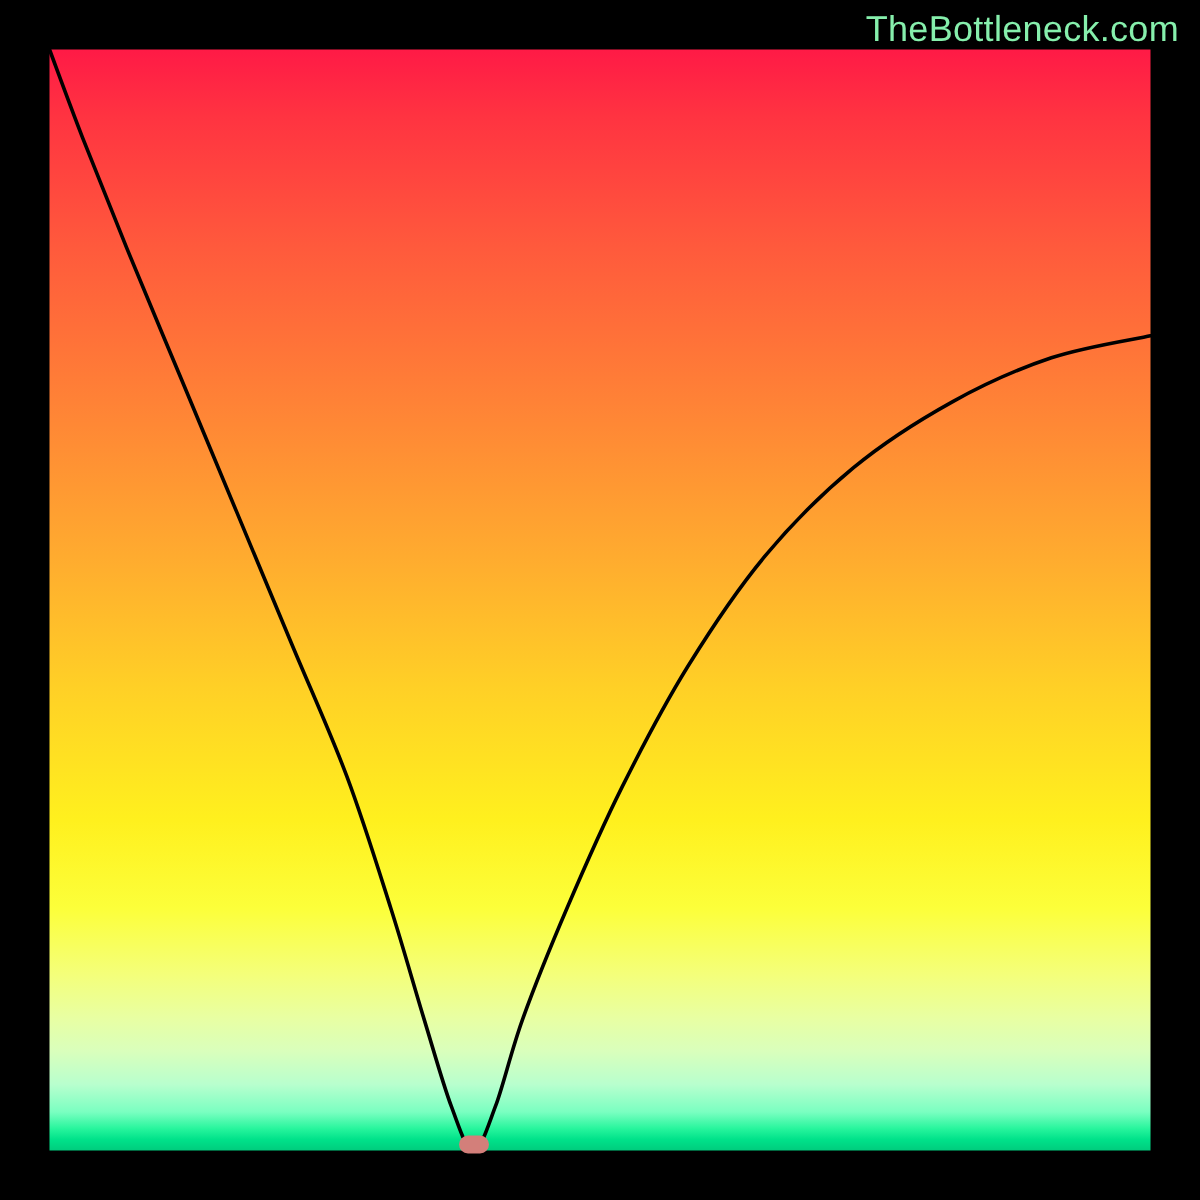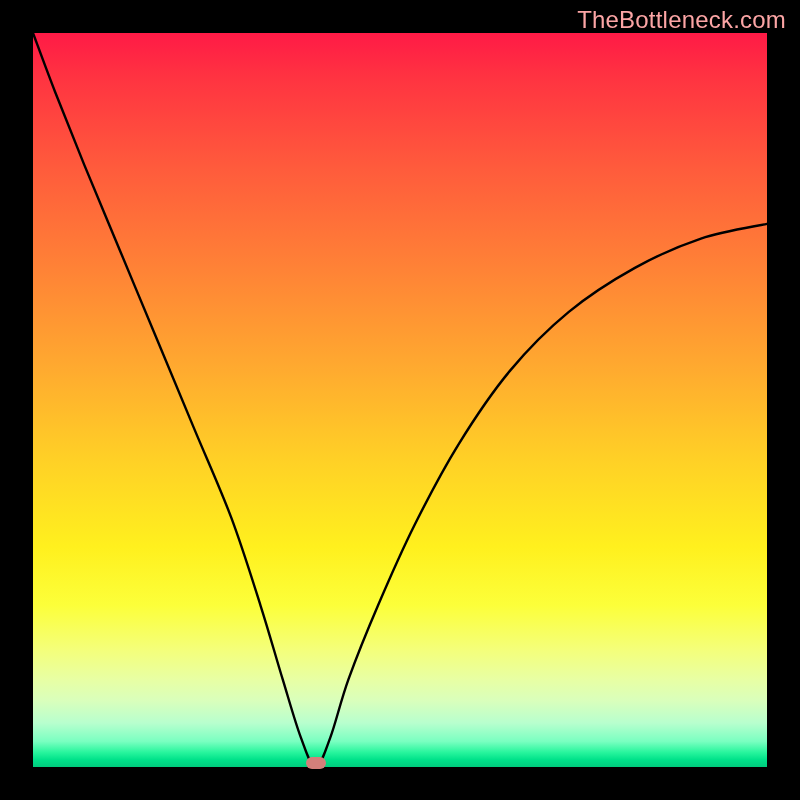--- a/index.html
+++ b/index.html
@@ -40,21 +40,21 @@
       #7affc1 96.5%,
       #28f59d 98%,
       #00e28a 99%,
       #00cc7d 100%
     );
   }
   .watermark {
     position: absolute;
     top: 6px;
     right: 14px;
-    color: #fca5a5;
+    color: #86efac;
     font-size: 24px;
     font-weight: 500;
     letter-spacing: 0.2px;
     user-select: none;
   }
   svg.curve {
     position: absolute;
     left: 0;
     top: 0;
     width: 734px;

